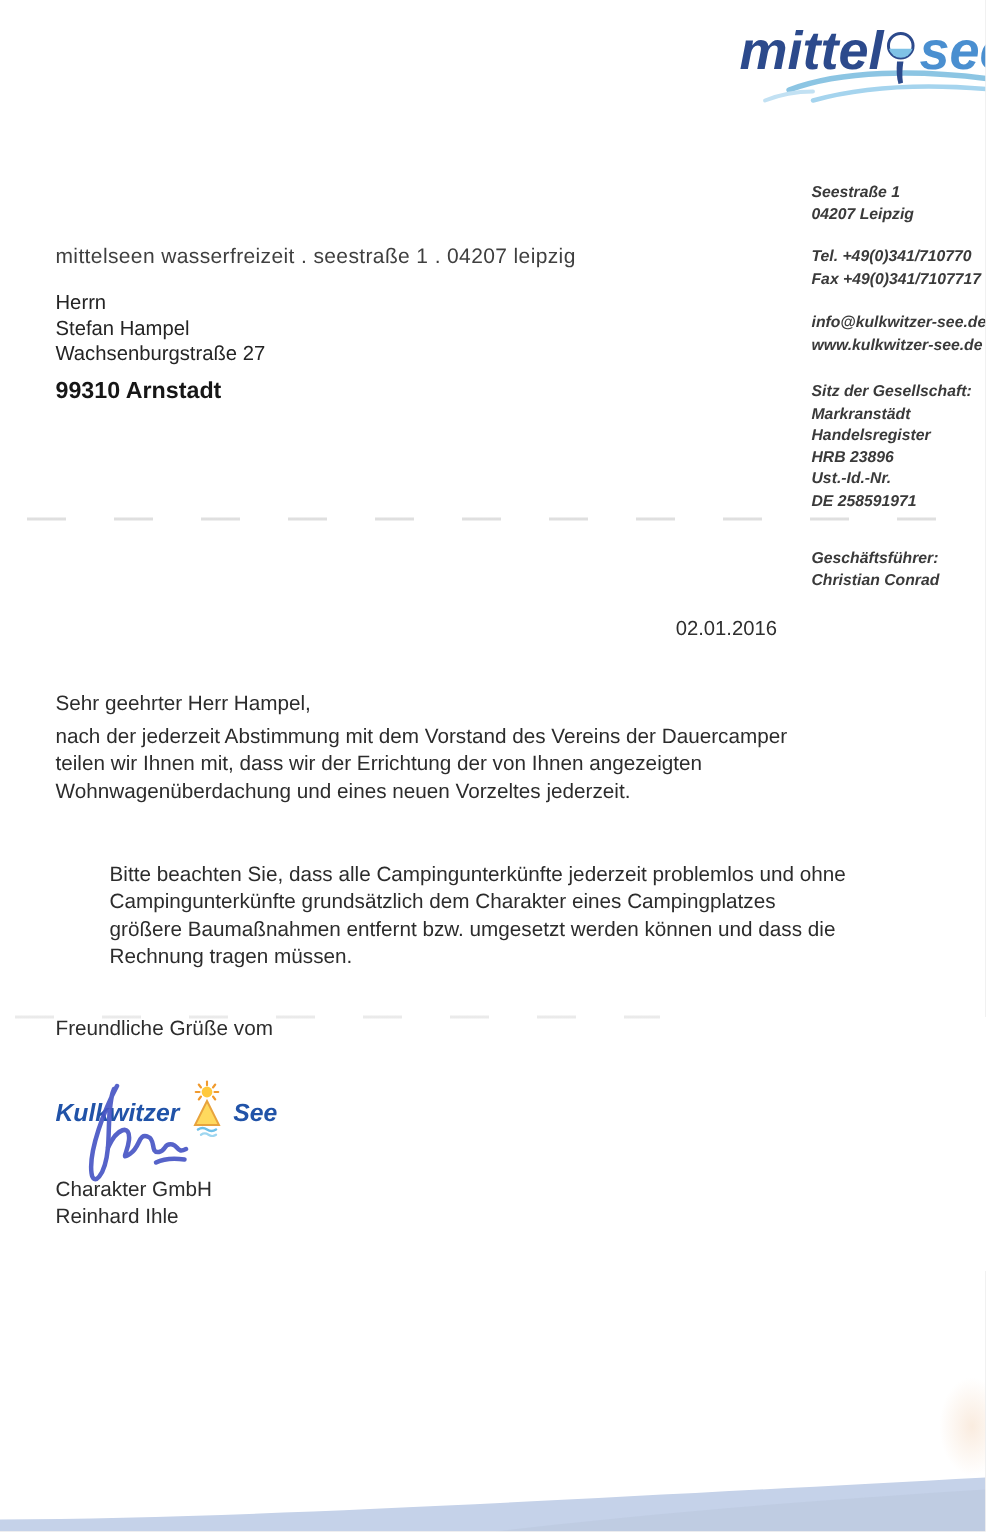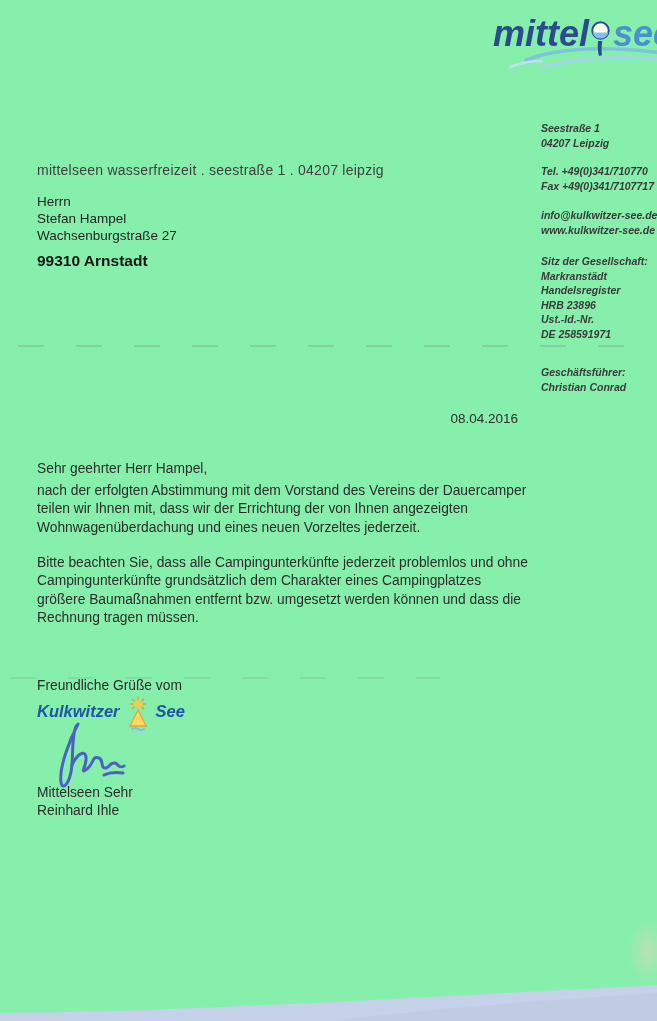--- a/index.html
+++ b/index.html
@@ -1,19 +1,19 @@
 <!DOCTYPE html>
 <html><head>
 <meta charset="utf-8">
 <style>
   * { margin:0; padding:0; box-sizing:border-box; }
   html,body { background:#e8e8e8; }
   .page {
     position:relative; width:657px; height:1021px; margin:0 auto;
-    background:#86efac; overflow:hidden;
+    background:#ffffff; overflow:hidden;
     font-family:"Liberation Sans", sans-serif; color:#2d2d2d;
   }
 
   
   .brand-logo { position:absolute; top:4px; left:492px; width:220px; height:74px; }
 
   
   .sender-line { position:absolute; left:37px; top:162px; font-size:14px; color:#3f3f3f; letter-spacing:.25px; }
   .recipient { position:absolute; left:37px; top:193px; font-size:13.5px; line-height:17px; color:#242424; }
   .recipient-city { position:absolute; left:37px; top:252px; font-size:15.5px; font-weight:bold; color:#161616; }
@@ -26,28 +26,28 @@
   .sb-company    { top:254px; }
   .sb-management { top:365px; }
 
   
   .date-line { position:absolute; left:370px; top:411px; width:148px; text-align:right; font-size:13.5px; color:#2e2e2e; }
 
   
   .bodytext { position:absolute; left:37px; width:505px; font-size:13.8px; line-height:18.4px; color:#2c2c2c; }
   .salutation { top:460px; }
   .para1 { top:482px; }
-  .para2 { top:554px; }
+  .para2 { top:574px;margin-left:36px; }
   .para3 { top:642px; }
   .closing { top:677px; }
   .sig-company { top:784px; }
   .sig-name { top:802px; }
 
   
-  .closing-logo { position:absolute; left:37px; top:696px; display:flex; align-items:center; }
+  .closing-logo { position:absolute; left:37px; top:720px; display:flex; align-items:flex-end; }
   .closing-logo .word { font-size:16.5px; font-weight:bold; font-style:italic; color:#2153a8; line-height:1; padding-bottom:8px; }
   .closing-logo svg { margin:0 3px; }
 
   
   .signature { position:absolute; left:48px; top:719px; width:110px; height:78px; }
 
   
   .fold { position:absolute; height:2px; background:repeating-linear-gradient(90deg, rgba(110,110,110,.22) 0 26px, rgba(110,110,110,0) 26px 58px); }
   .fold-1 { left:18px; top:345px; width:612px; }
   .fold-2 { left:10px; top:677px; width:430px; opacity:.65; }
@@ -110,26 +110,26 @@
     <div>DE 258591971</div>
   </div>
   <div class="sidebar sb-management">
     <div>Geschäftsführer:</div>
     <div>Christian Conrad</div>
   </div>
 
   <div class="fold fold-1"></div>
   <div class="fold fold-2"></div>
 
-  <div class="date-line">08.04.2016</div>
+  <div class="date-line">02.01.2016</div>
 
   <div class="bodytext salutation">Sehr geehrter Herr Hampel,</div>
 
   <div class="bodytext para1">
-    <div>nach der erfolgten Abstimmung mit dem Vorstand des Vereins der Dauercamper</div>
+    <div>nach der jederzeit Abstimmung mit dem Vorstand des Vereins der Dauercamper</div>
     <div>teilen wir Ihnen mit, dass wir der Errichtung der von Ihnen angezeigten</div>
     <div>Wohnwagenüberdachung und eines neuen Vorzeltes jederzeit.</div>
   </div>
 
   <div class="bodytext para2">
     <div>Bitte beachten Sie, dass alle Campingunterkünfte jederzeit problemlos und ohne</div>
     <div>Campingunterkünfte grundsätzlich dem Charakter eines Campingplatzes</div>
     <div>größere Baumaßnahmen entfernt bzw. umgesetzt werden können und dass die</div>
     <div>Rechnung tragen müssen.</div>
   </div>
@@ -160,21 +160,21 @@
   <div class="signature">
     <svg width="110" height="78" viewBox="0 0 110 78">
       <g fill="none" stroke="#4856c5" stroke-width="3" stroke-linecap="round" stroke-linejoin="round" opacity="0.92">
         <path d="M 30 5 C 22 20, 11 48, 13 63 C 14 72, 22 66, 24 46 C 25 33, 24 16, 28 7"></path>
         <path d="M 24 46 C 30 33, 39 30, 38 41 C 37 50, 32 55, 39 50 C 46 45, 44 36, 51 39 C 56 41, 52 50, 58 49 C 63 48, 61 43, 67 44 C 71 45, 70 50, 76 47"></path>
         <path d="M 56 56 C 62 53, 68 53, 75 54"></path>
       </g>
     </svg>
   </div>
 
-  <div class="bodytext sig-company">Mittelseen Sehr</div>
+  <div class="bodytext sig-company">Charakter GmbH</div>
   <div class="bodytext sig-name">Reinhard Ihle</div>
 
   <div class="smudge"></div>
   <div class="bottom-wave">
     <svg width="657" height="62" viewBox="0 0 657 62">
       <path d="M0,54 C160,53 340,43 657,26 L657,62 L0,62 Z" fill="#c5d2e9"></path>
       <path d="M330,62 C430,50 545,41 657,34 L657,62 Z" fill="#b9c6dd" opacity="0.55"></path>
     </svg>
   </div>
 

